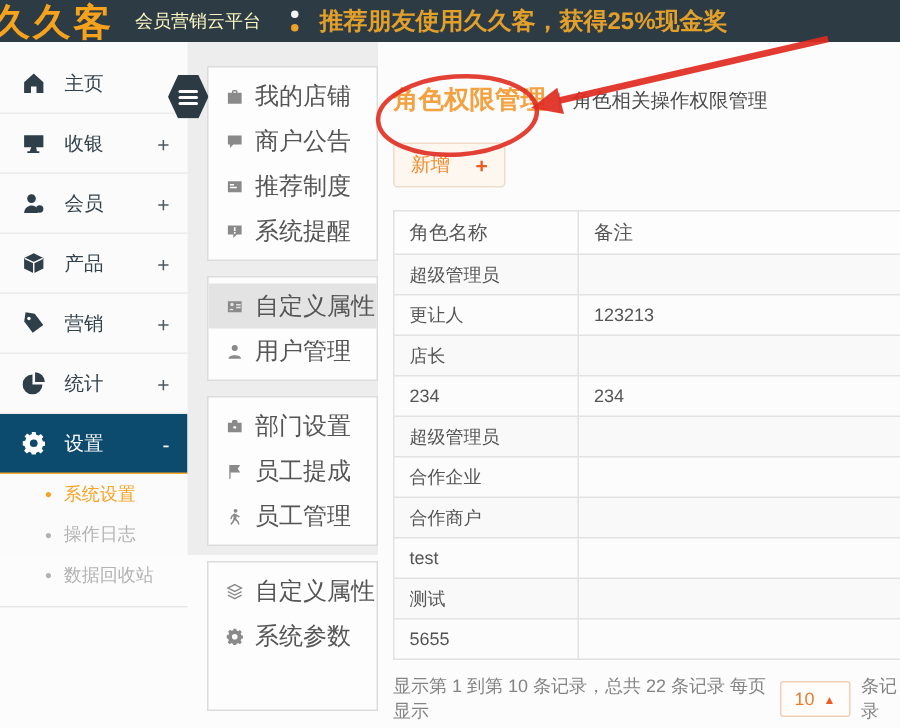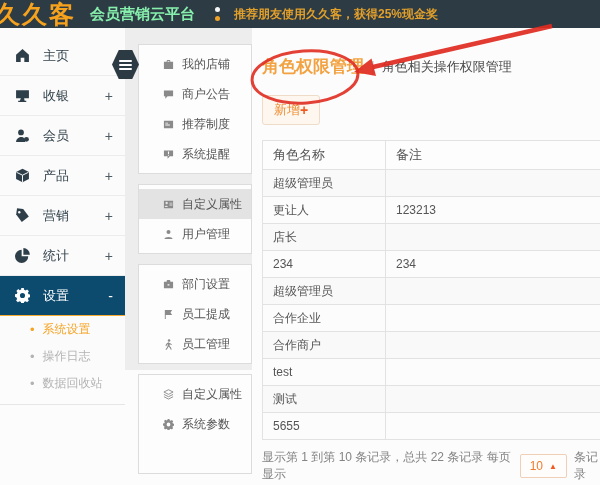--- a/index.html
+++ b/index.html
@@ -9,26 +9,26 @@
     font-family:"Liberation Sans","DejaVu Sans",sans-serif;
     background:#fcfcfc;
   }
   
   .top {
     height:28px; background:#2d3b45; display:flex; align-items:center;
     position:relative; z-index:2;
   }
   .logo { color:#f6a21d; font-size:25px; font-weight:bold; margin-left:-5px;
           letter-spacing:2px; white-space:nowrap; cursor:pointer; }
-  .platform { color:#86efac; font-size:15px; font-weight:bold; margin-left:14px; }
+  .platform { color:#fef9c3; font-size:12px; font-weight:normal; margin-left:14px; }
   .dots { margin-left:20px; display:flex; flex-direction:column; gap:4px; }
   .dots i { width:5px; height:5px; border-radius:50%; display:block; }
   .dot-white { background:#f5f5f5; }
   .dot-orange { background:#f0a226; }
-  .promo { color:#e2a02b; font-size:12px; font-weight:bold; margin-left:14px; }
+  .promo { color:#e2a02b; font-size:16px; font-weight:bold; margin-left:14px; }
 
   
   .layout { display:flex; height:342px; }
 
   
   .sidebar { width:125px; flex:none; background:#fbfbfb; padding-top:8px; }
   .side-item { height:40px; display:flex; align-items:center;
                padding:0 12px 0 15px; border-bottom:1px solid #ececec;
                color:#32424c; cursor:pointer; }
   .side-item .icn { width:15px; height:15px; color:#2f3f4a; flex:none; }
@@ -40,40 +40,40 @@
   .sub-item { height:27px; display:flex; align-items:center; padding-left:30px;
               font-size:12px; color:#b3b3b3; cursor:pointer; }
   .sub-item .bullet { margin-right:8px; font-size:13px; line-height:1; }
   .sub-item.active { color:#f6a323; }
   .side-end { border-bottom:1px solid #e6e6e6; margin-top:7px; }
 
   
   .menu-col { width:127px; flex:none; background:#ededed; padding:16px 0 0 13px; }
   .menu-box { width:114px; background:#fdfdfd; border:1px solid #dcdcdc;
               margin-bottom:10px; padding:4px 0; }
-  .menu-item { height:30px; display:flex; align-items:center; padding-left:24px;
-               font-size:12px; color:#555; cursor:pointer; }
+  .menu-item { height:30px; display:flex; align-items:center; padding-left:12px;
+               font-size:16px; color:#555; cursor:pointer; }
   .menu-item .icn { width:11px; height:11px; color:#8a8a8a; margin-right:8px; flex:none; }
   .menu-item.active { background:#e3e3e3; }
 
   
   .toggle { position:absolute; left:112px; top:50px; width:27px; height:29px;
             background:#2c3a44; border:none; cursor:pointer; z-index:5;
             clip-path:polygon(25% 0,75% 0,100% 50%,75% 100%,25% 100%,0 50%);
             display:flex; flex-direction:column; justify-content:center;
             align-items:center; gap:2px; }
   .toggle i { width:13px; height:2px; background:#fff; border-radius:1px; display:block; }
 
   
   .content { flex:1; background:#fcfcfc; padding:27px 0 0 10px; position:relative; }
   .title-row { display:flex; align-items:center; }
   .page-title { font-size:17px; color:#f2a240; font-weight:bold; }
   .sep { color:#b9b9b9; margin:0 7px; font-size:14px; }
   .subtitle { font-size:13px; color:#4a4a4a; }
-  .add-btn { margin-top:17px; display:inline-flex; align-items:center; gap:0;
+  .add-btn { margin-top:17px; display:inline-flex; align-items:center; gap:17px;
              padding:5px 11px; background:#fdf7f0; border:1px solid #eedcc8;
              border-radius:3px; font-size:13px; color:#ef8c2e; cursor:pointer;
              font-family:inherit; }
   .add-btn .plus { color:#f0591f; font-weight:bold; font-size:14px; }
   table { margin-top:15px; border-collapse:collapse; width:345px; table-layout:fixed; }
   th,td { border:1px solid #e2e2e2; text-align:left; padding:0 10px;
           overflow:hidden; white-space:nowrap; }
   th { height:29px; font-size:13px; color:#555; font-weight:normal; background:#fdfdfd; }
   td { height:27px; font-size:12px; color:#555; }
   tbody tr:nth-child(odd) { background:#f9f9f9; }

